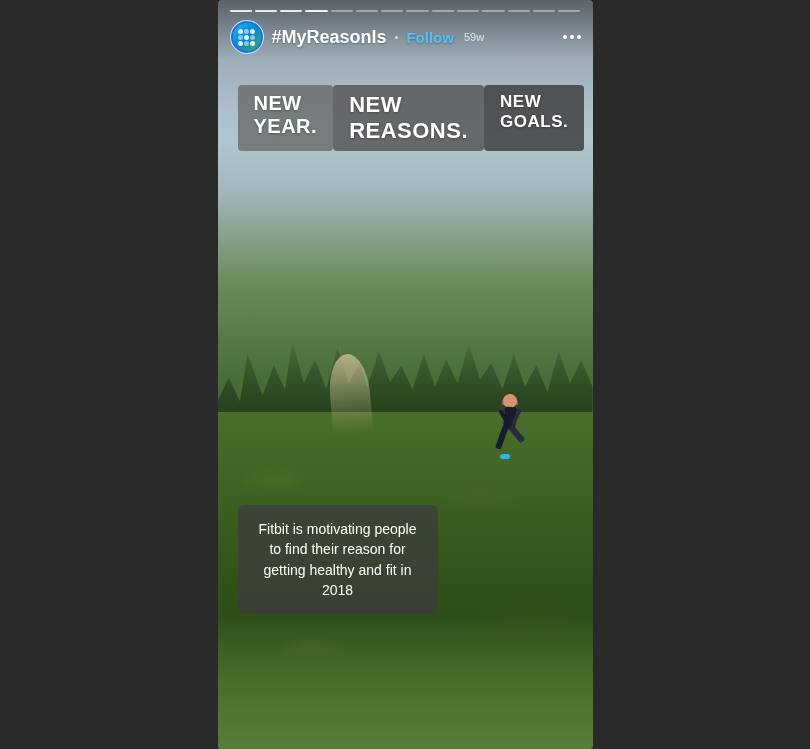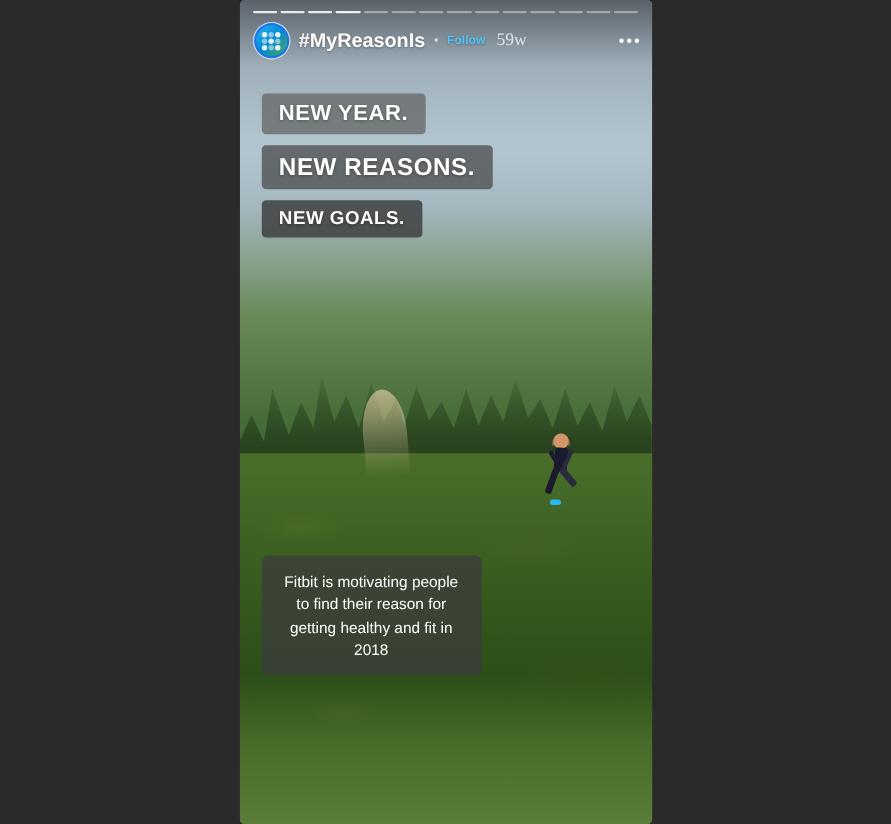--- a/index.html
+++ b/index.html
@@ -119,33 +119,32 @@
       text-shadow: 0 1px 2px rgba(0,0,0,0.3);
     }
 
     .dot-separator {
       color: rgba(255,255,255,0.7);
       font-size: 11px;
     }
 
     .follow-btn {
       color: #4fc3f7;
-      font-size: 11px;
+      font-size: 15px;
       font-weight: 600;
       cursor: pointer;
       background: none;
       border: none;
       text-shadow: 0 1px 2px rgba(0,0,0,0.3);
     }
 
     .time-ago {
       color: rgba(255,255,255,0.75);
-      font-size: 16px;
+      font-size: 11px;
       margin-left: 2px;
-      font-family: Liberation Serif, serif;
     }
 
     .more-options {
       margin-left: auto;
       color: white;
       font-size: 18px;
       cursor: pointer;
       display: flex;
       gap: 3px;
       align-items: center;
@@ -364,22 +363,21 @@
     }
 
     
     .text-overlays {
       position: absolute;
       top: 85px;
       left: 20px;
       right: 20px;
       z-index: 5;
       display: flex;
-      flex-direction: column;
-      gap: 10px;
+      flex-direction: row;
     }
 
     .text-badge {
       display: inline-block;
       padding: 7px 16px;
       border-radius: 4px;
       font-size: 22px;
       font-weight: 800;
       letter-spacing: 0.5px;
       color: white;

